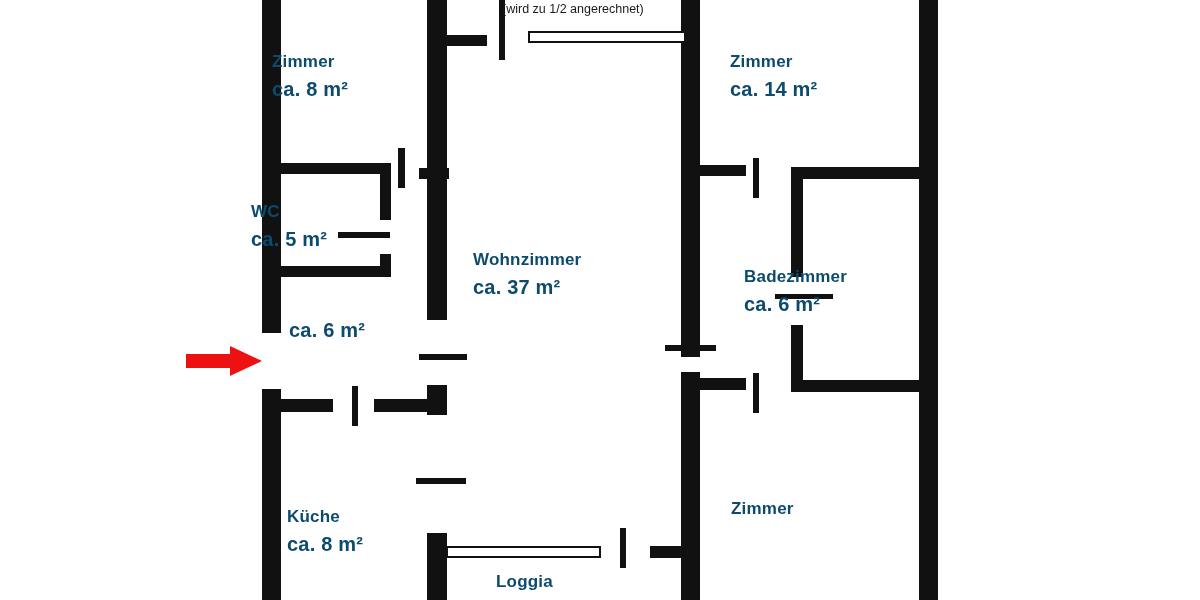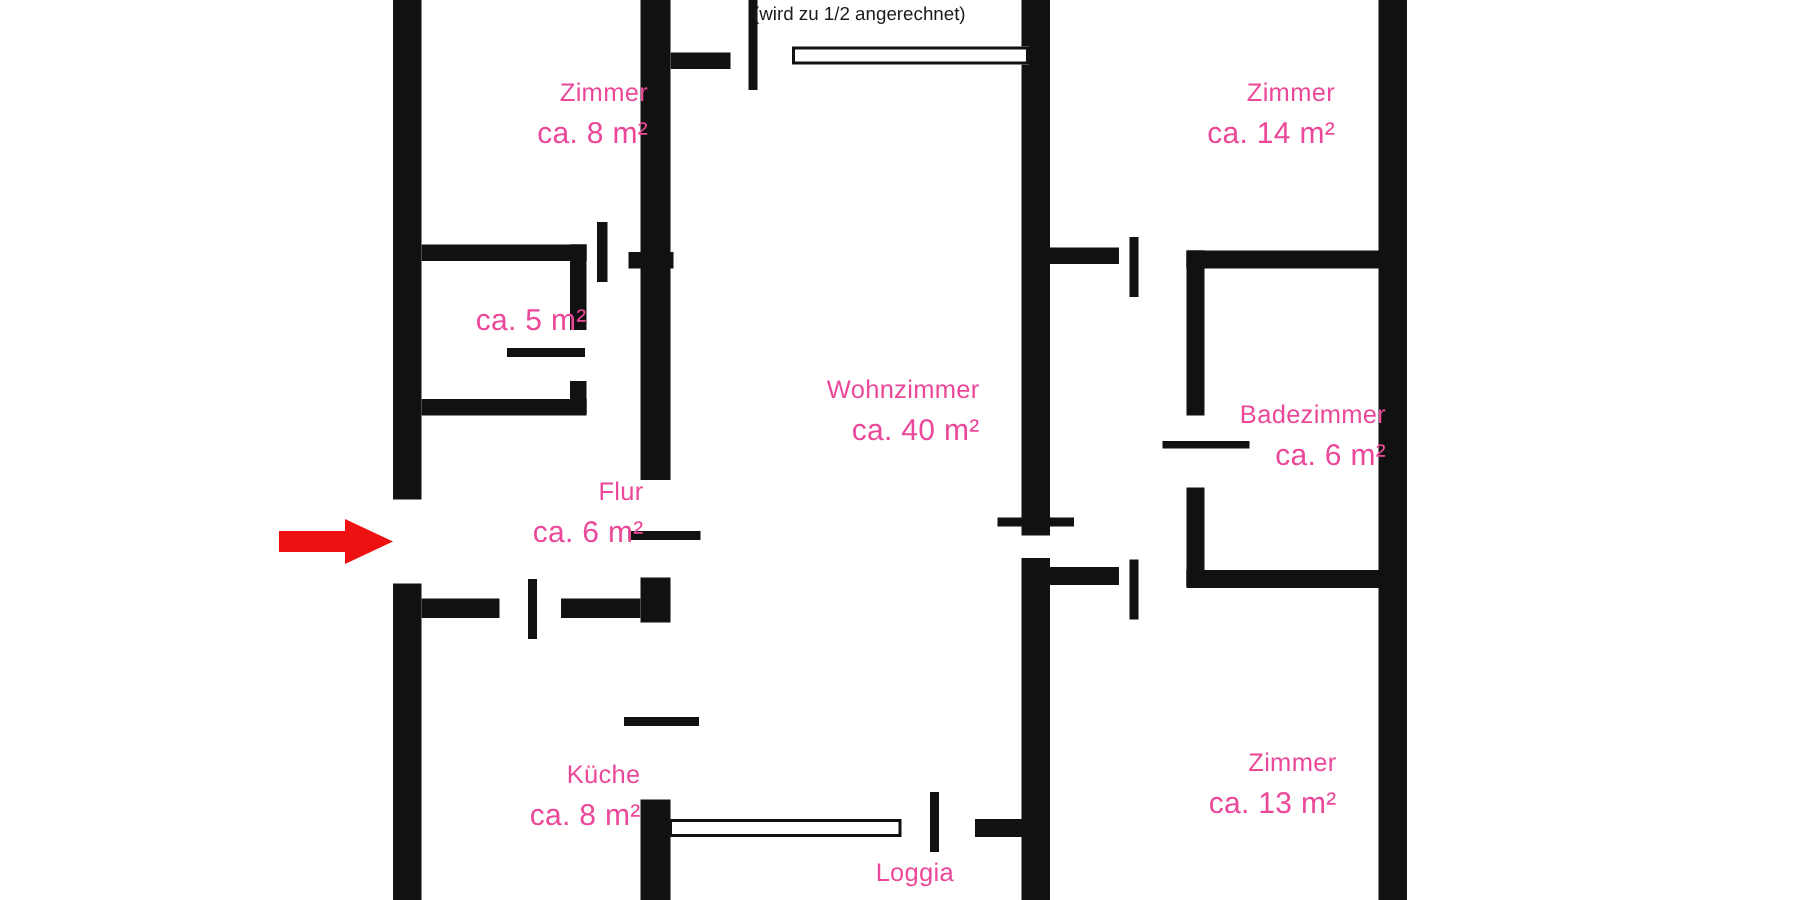--- a/index.html
+++ b/index.html
@@ -27,25 +27,26 @@
   
   .window {
     position: absolute;
     background: #ffffff;
     border: 2px solid #111111;
     box-sizing: border-box;
   }
   
   .room-label {
     position: absolute;
-    text-align: right;
-    color: #ec4899;
+    text-align: left;
+    color: #0c4a6e;
     line-height: 1.45;
     white-space: nowrap;
     pointer-events: none;
+    font-weight: bold;
   }
   .room-label .rname {
     display: block;
     font-size: 17px;
     letter-spacing: 0.2px;
   }
   .room-label .rarea {
     display: block;
     font-size: 20px;
     letter-spacing: 0.2px;
@@ -139,51 +140,50 @@
   </div>
 
   <div class="note-label" style="left:502px; top:2px;">(wird zu 1/2 angerechnet)</div>
 
   <div class="room-label" style="left:272px; top:50px; width:160px;">
     <span class="rname">Zimmer</span>
     <span class="rarea">ca. 8 m²</span>
   </div>
 
   <div class="room-label" style="left:251px; top:200px; width:140px;">
+    <span class="rname">WC</span>
     <span class="rarea">ca. 5 m²</span>
   </div>
 
   <div class="room-label" style="left:289px; top:316px; width:140px;">
-    <span class="rname">Flur</span>
     <span class="rarea">ca. 6 m²</span>
   </div>
 
   <div class="room-label" style="left:287px; top:505px; width:140px;">
     <span class="rname">Küche</span>
     <span class="rarea">ca. 8 m²</span>
   </div>
 
   <div class="room-label" style="left:473px; top:248px; width:180px;">
     <span class="rname">Wohnzimmer</span>
-    <span class="rarea">ca. 40 m²</span>
+    <span class="rarea">ca. 37 m²</span>
   </div>
 
   <div class="room-label" style="left:496px; top:570px; width:140px;">
     <span class="rname">Loggia</span>
     <span class="rarea"></span>
   </div>
 
   <div class="room-label" style="left:730px; top:50px; width:160px;">
     <span class="rname">Zimmer</span>
     <span class="rarea">ca. 14 m²</span>
   </div>
 
   <div class="room-label" style="left:744px; top:265px; width:180px;">
     <span class="rname">Badezimmer</span>
     <span class="rarea">ca. 6 m²</span>
   </div>
 
   <div class="room-label" style="left:731px; top:497px; width:160px;">
     <span class="rname">Zimmer</span>
-    <span class="rarea">ca. 13 m²</span>
   </div>
 
 </div>
 
 </body></html>

